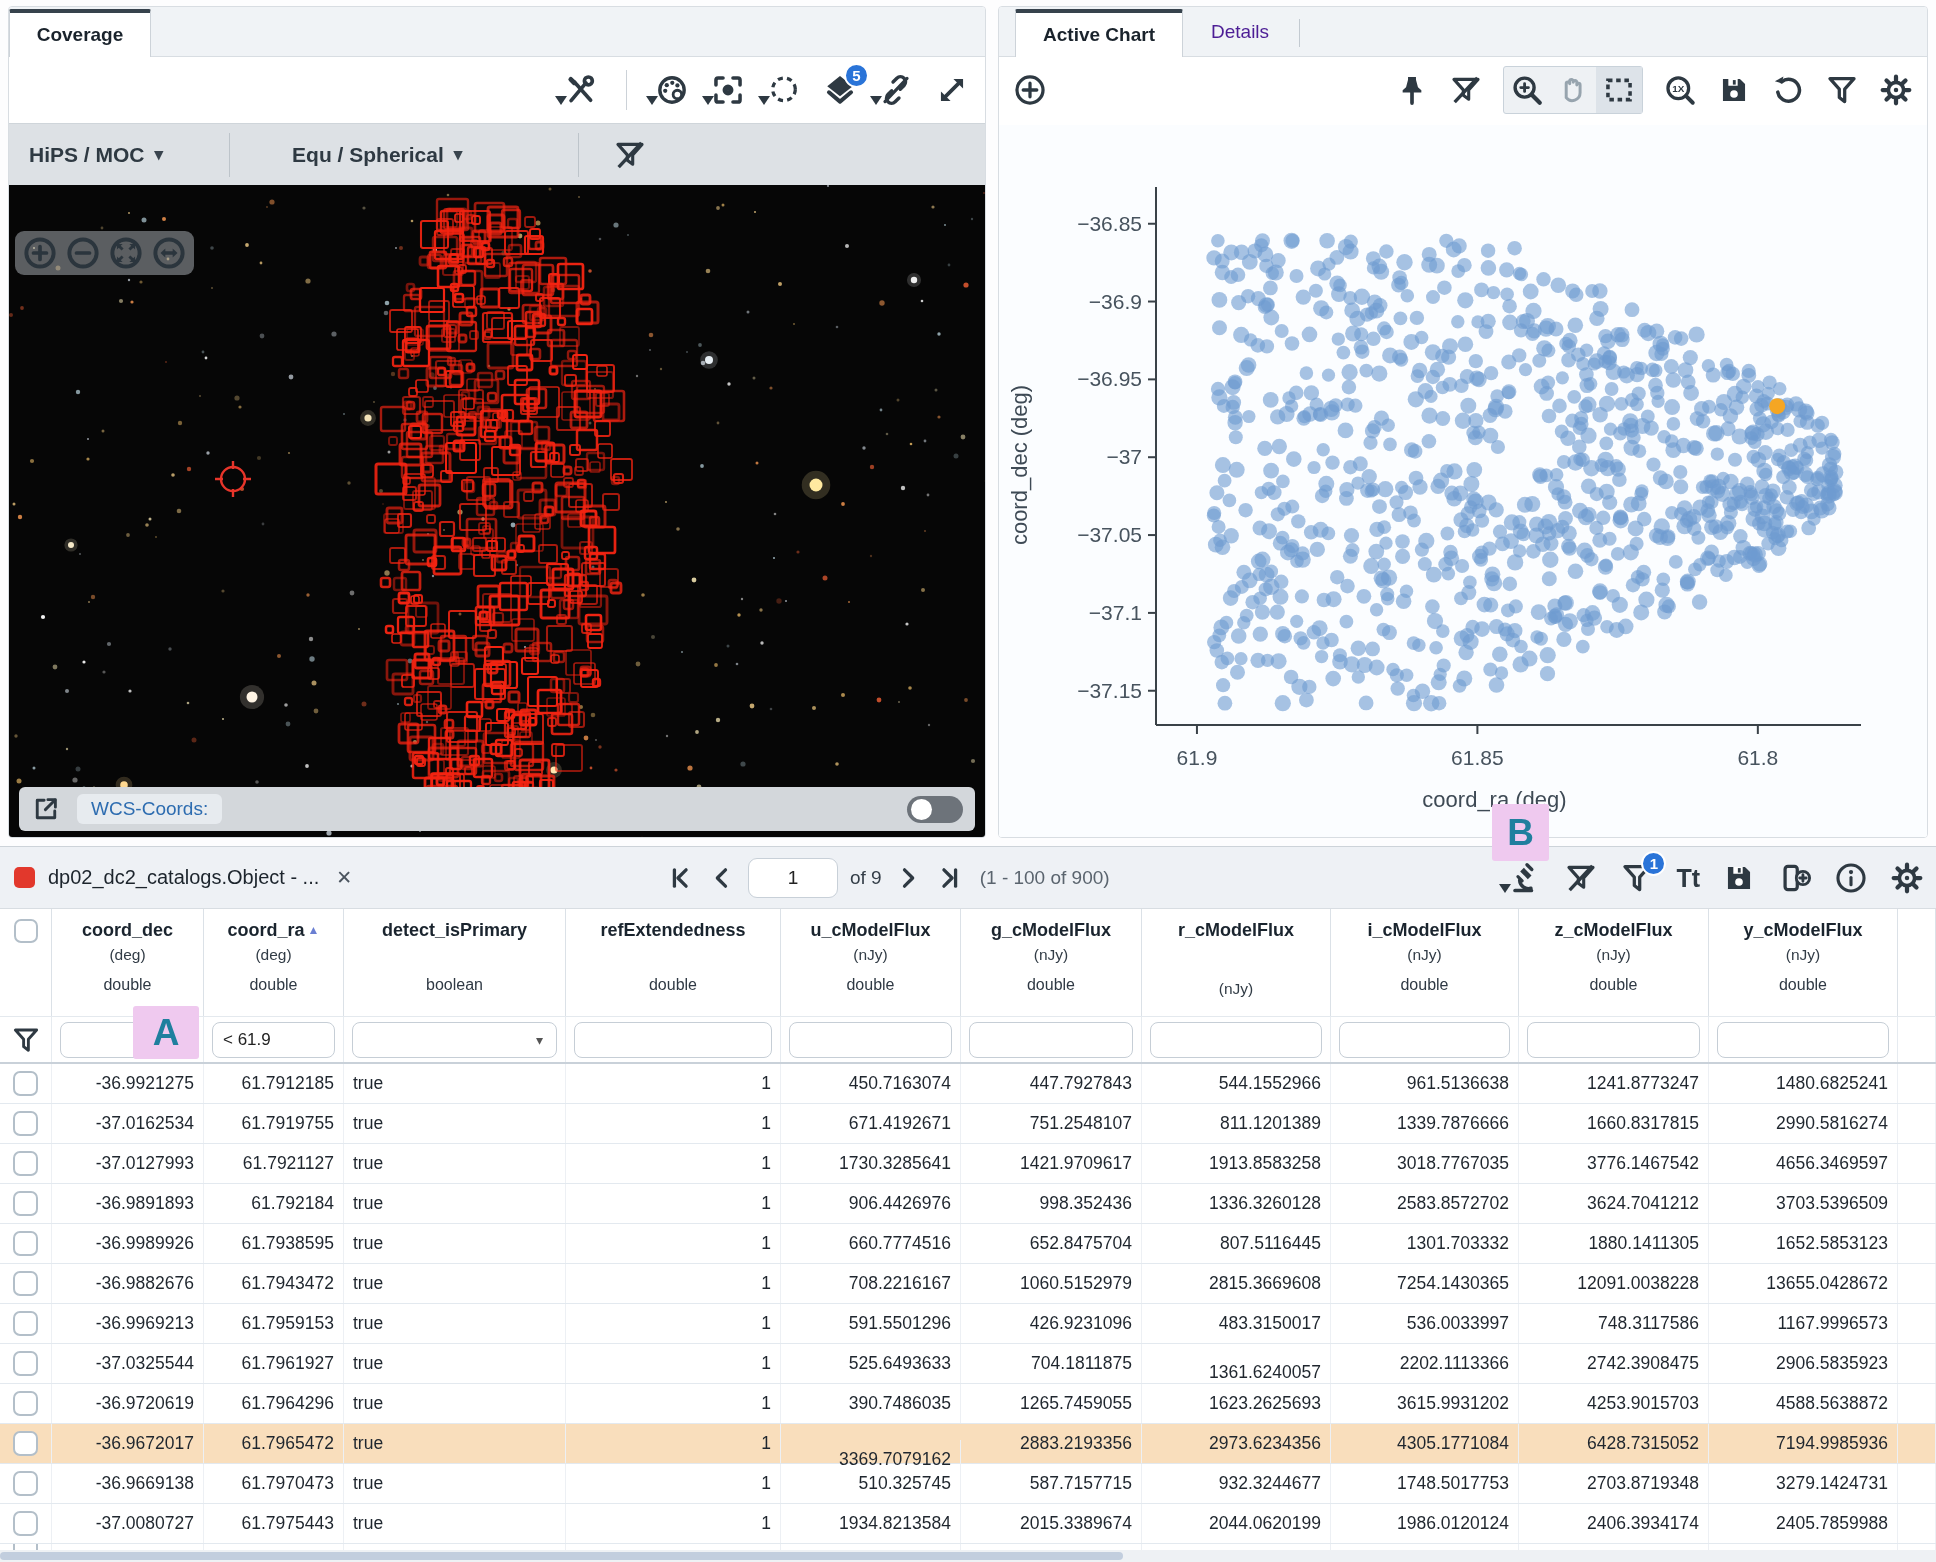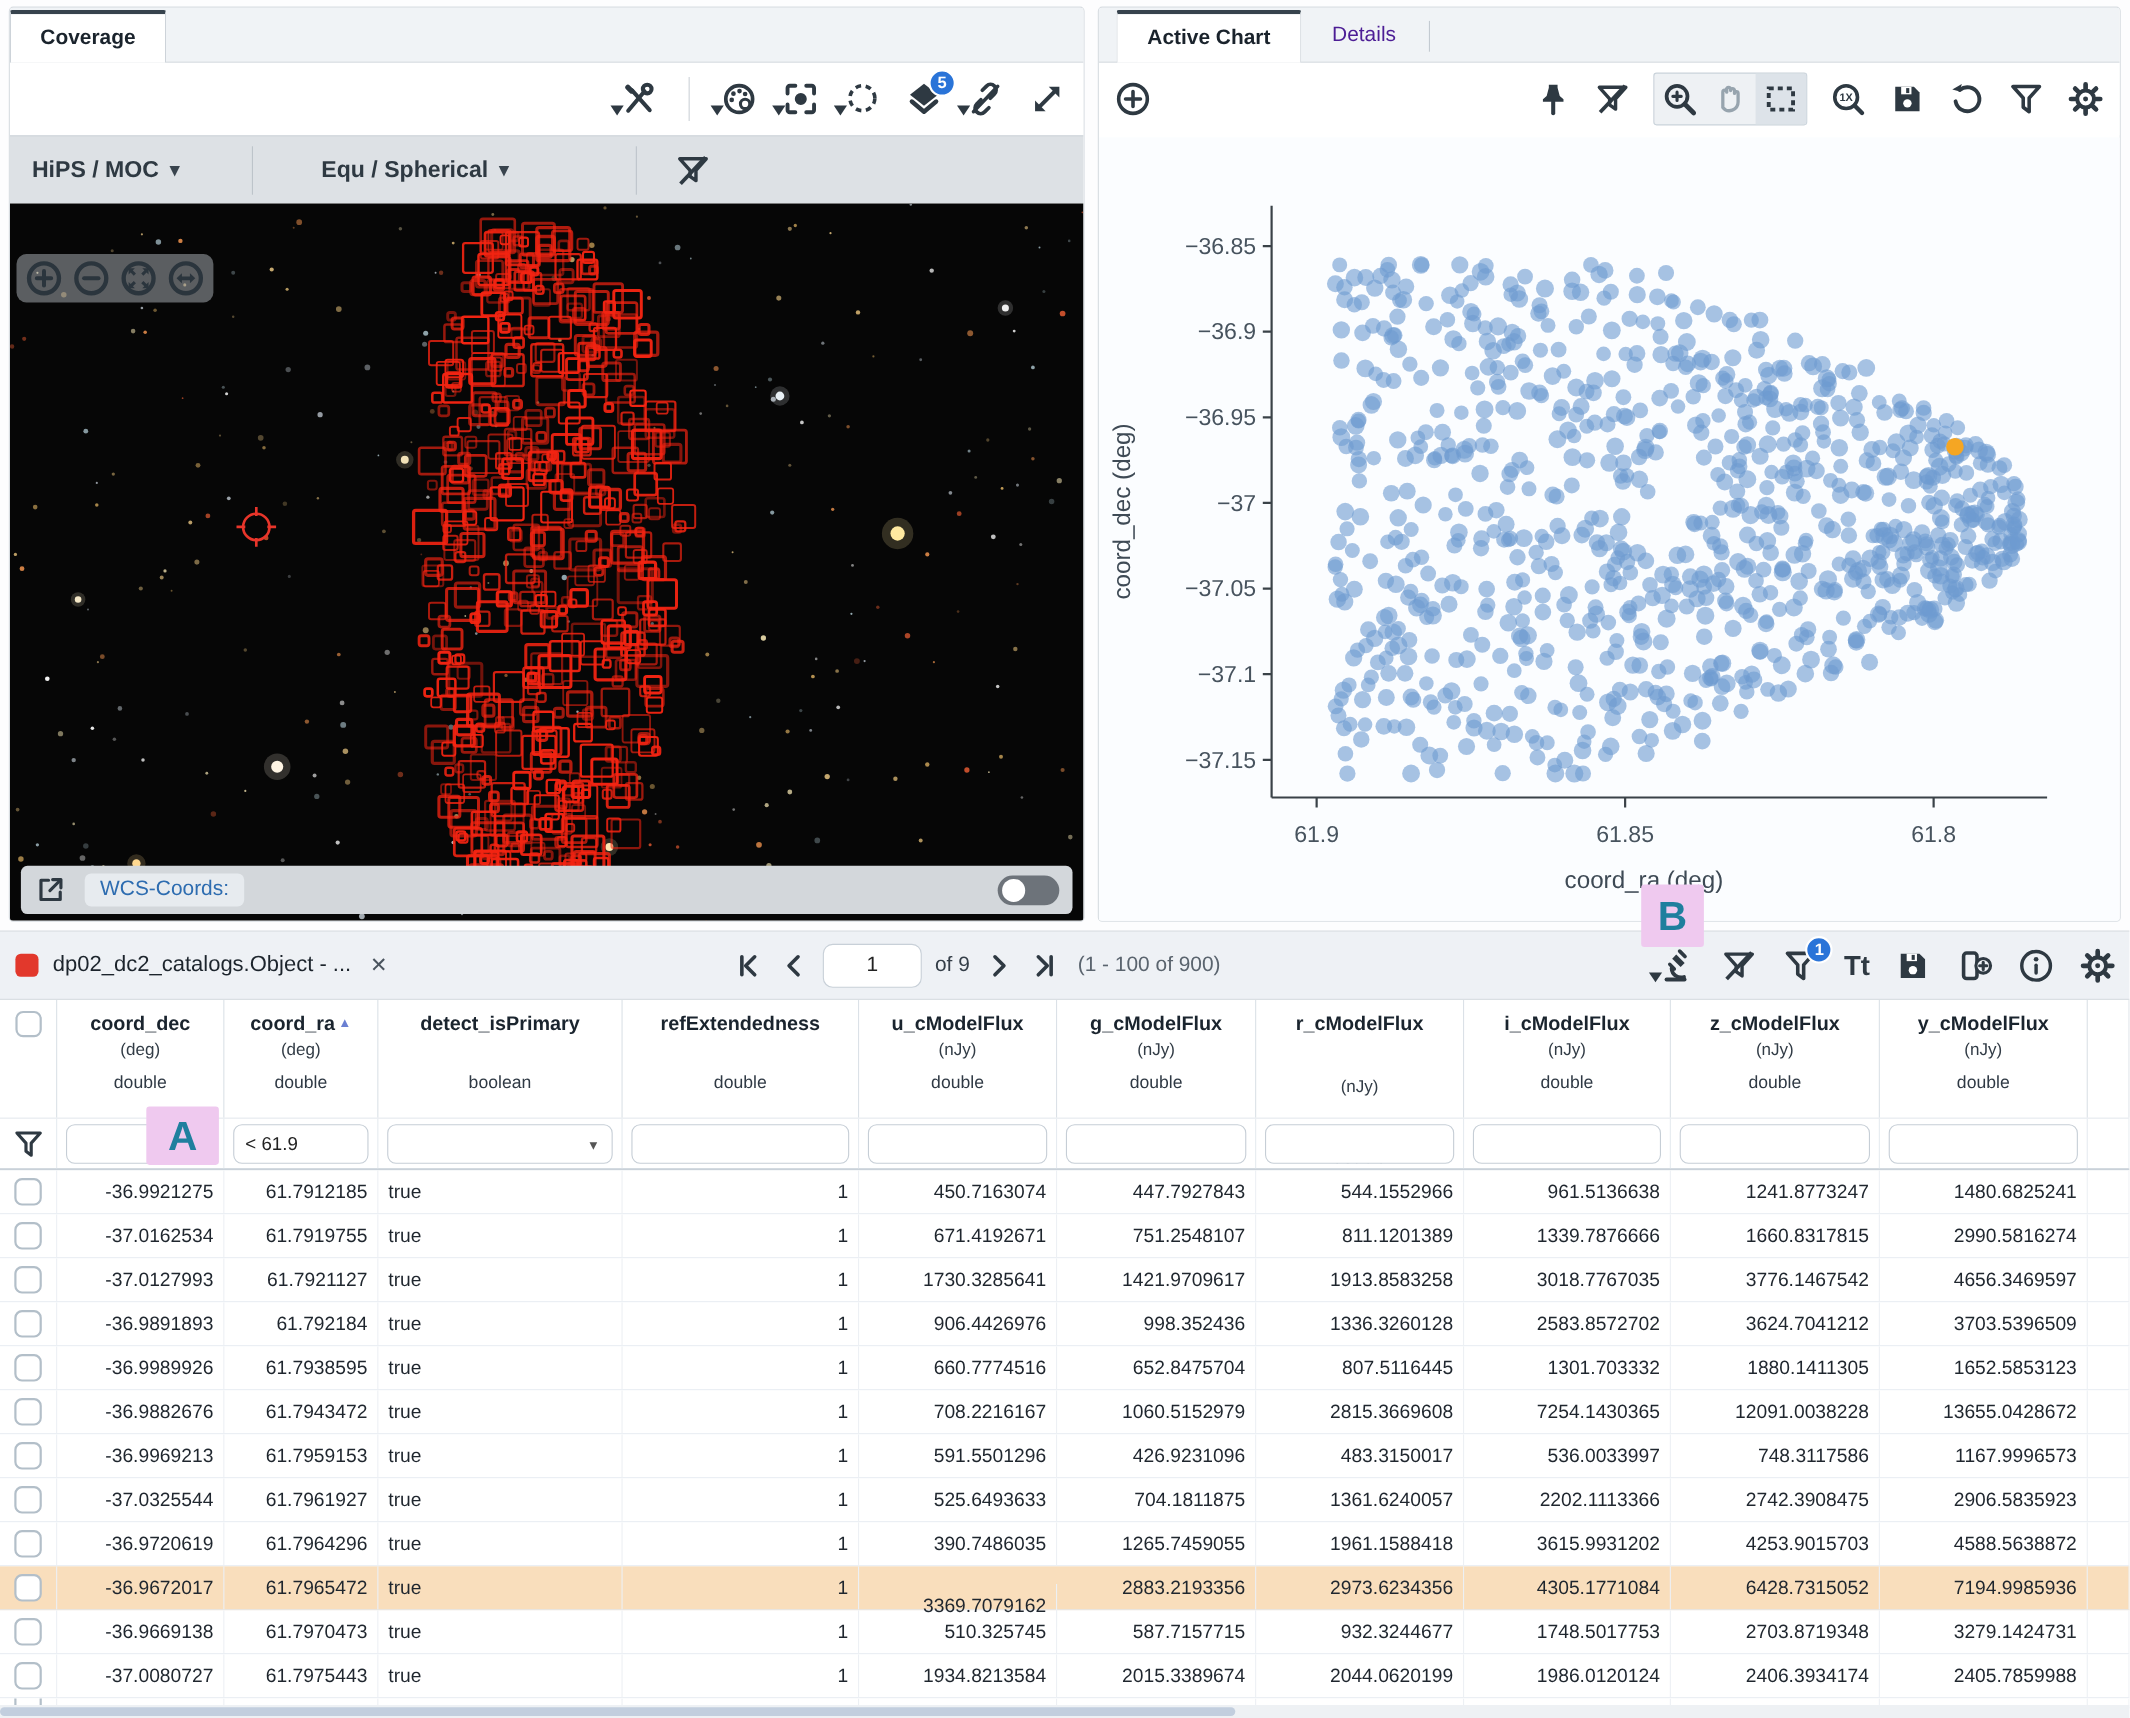--- a/index.html
+++ b/index.html
@@ -2535,21 +2535,21 @@
         </div>
         <div class="tcell r" style="width: 215px;">
           <span>1</span>
         </div>
         <div class="tcell r" style="width: 180px;">
           <span>525.6493633</span>
         </div>
         <div class="tcell r" style="width: 181px;">
           <span>704.1811875</span>
         </div>
-        <div class="tcell r" style="width: 189px;">
+        <div class="tcell r" style="width: 189px; align-items: flex-end;">
           <span>1361.6240057</span>
         </div>
         <div class="tcell r" style="width: 188px;">
           <span>2202.1113366</span>
         </div>
         <div class="tcell r" style="width: 190px;">
           <span>2742.3908475</span>
         </div>
         <div class="tcell r" style="width: 189px;">
           <span>2906.5835923</span>
@@ -2572,21 +2572,21 @@
         <div class="tcell r" style="width: 215px;">
           <span>1</span>
         </div>
         <div class="tcell r" style="width: 180px;">
           <span>390.7486035</span>
         </div>
         <div class="tcell r" style="width: 181px;">
           <span>1265.7459055</span>
         </div>
         <div class="tcell r" style="width: 189px;">
-          <span>1961.1588418</span>
+          <span>1623.2625693</span>
         </div>
         <div class="tcell r" style="width: 188px;">
           <span>3615.9931202</span>
         </div>
         <div class="tcell r" style="width: 190px;">
           <span>4253.9015703</span>
         </div>
         <div class="tcell r" style="width: 189px;">
           <span>4588.5638872</span>
         </div>

